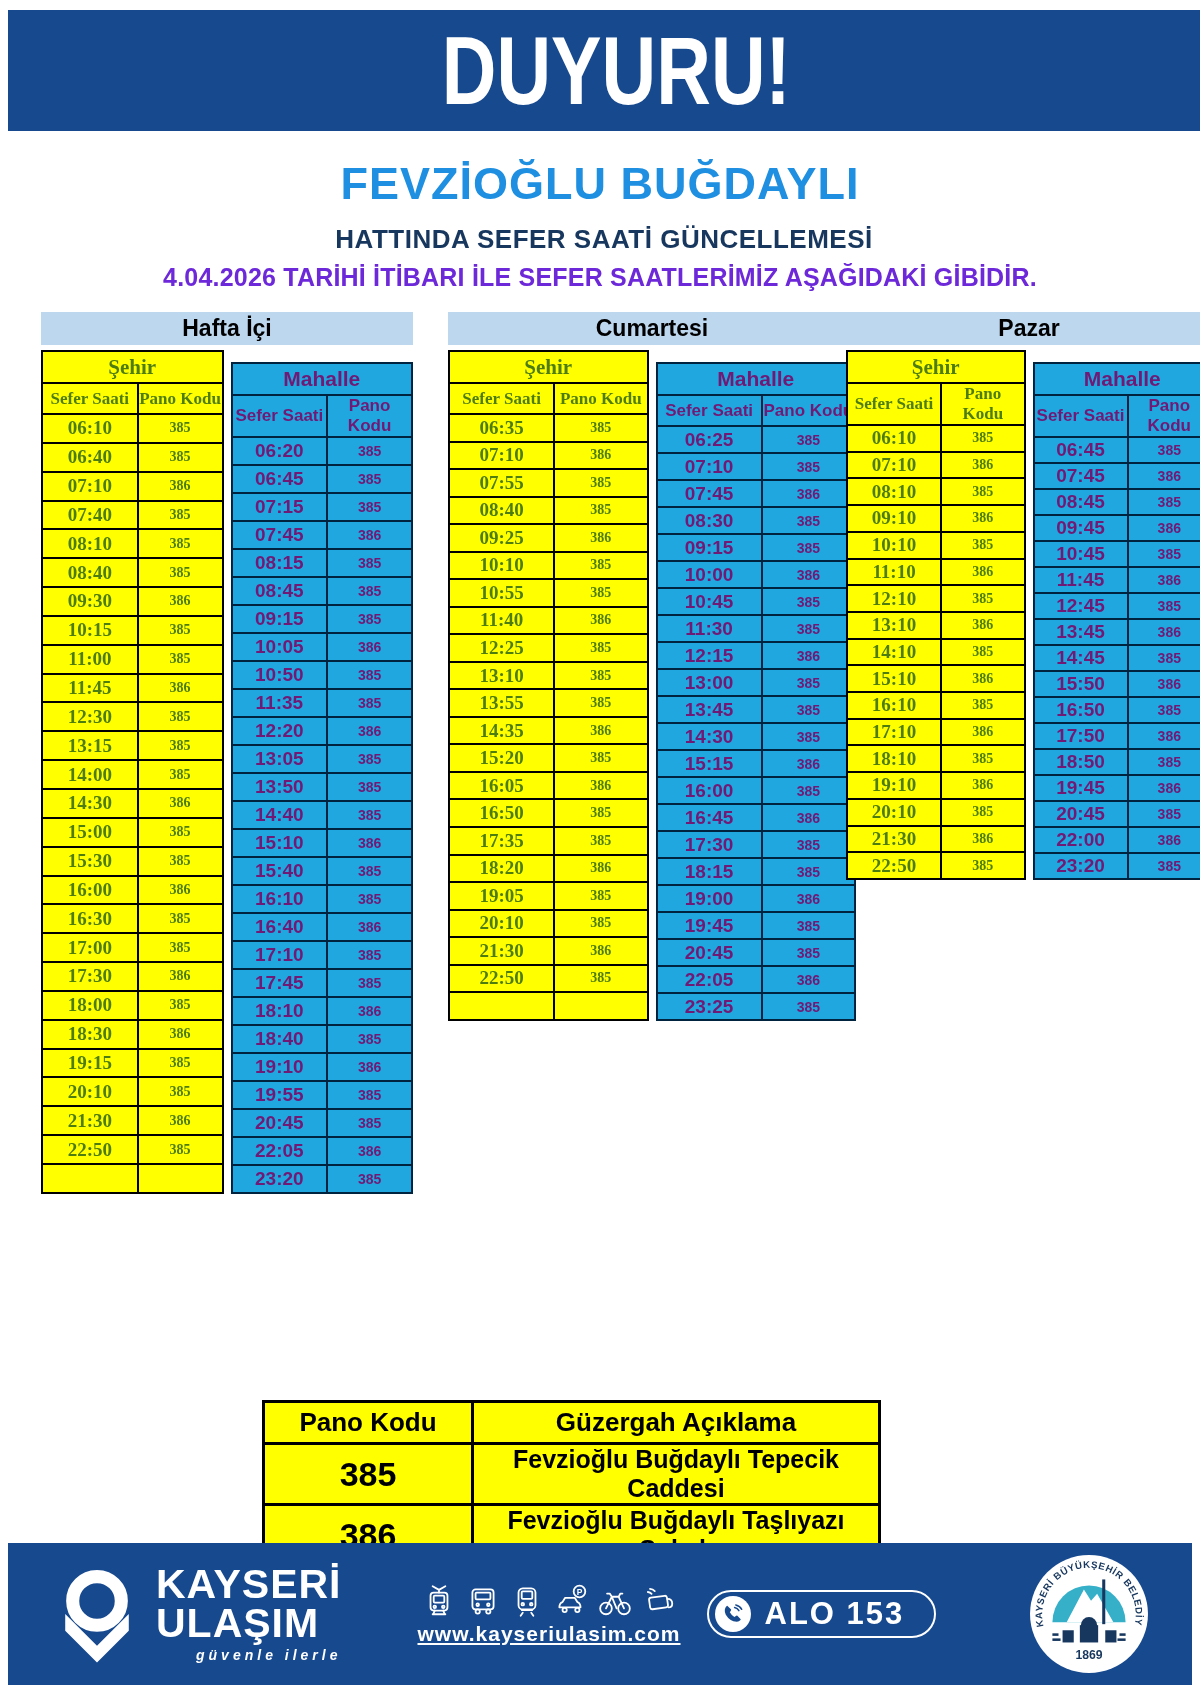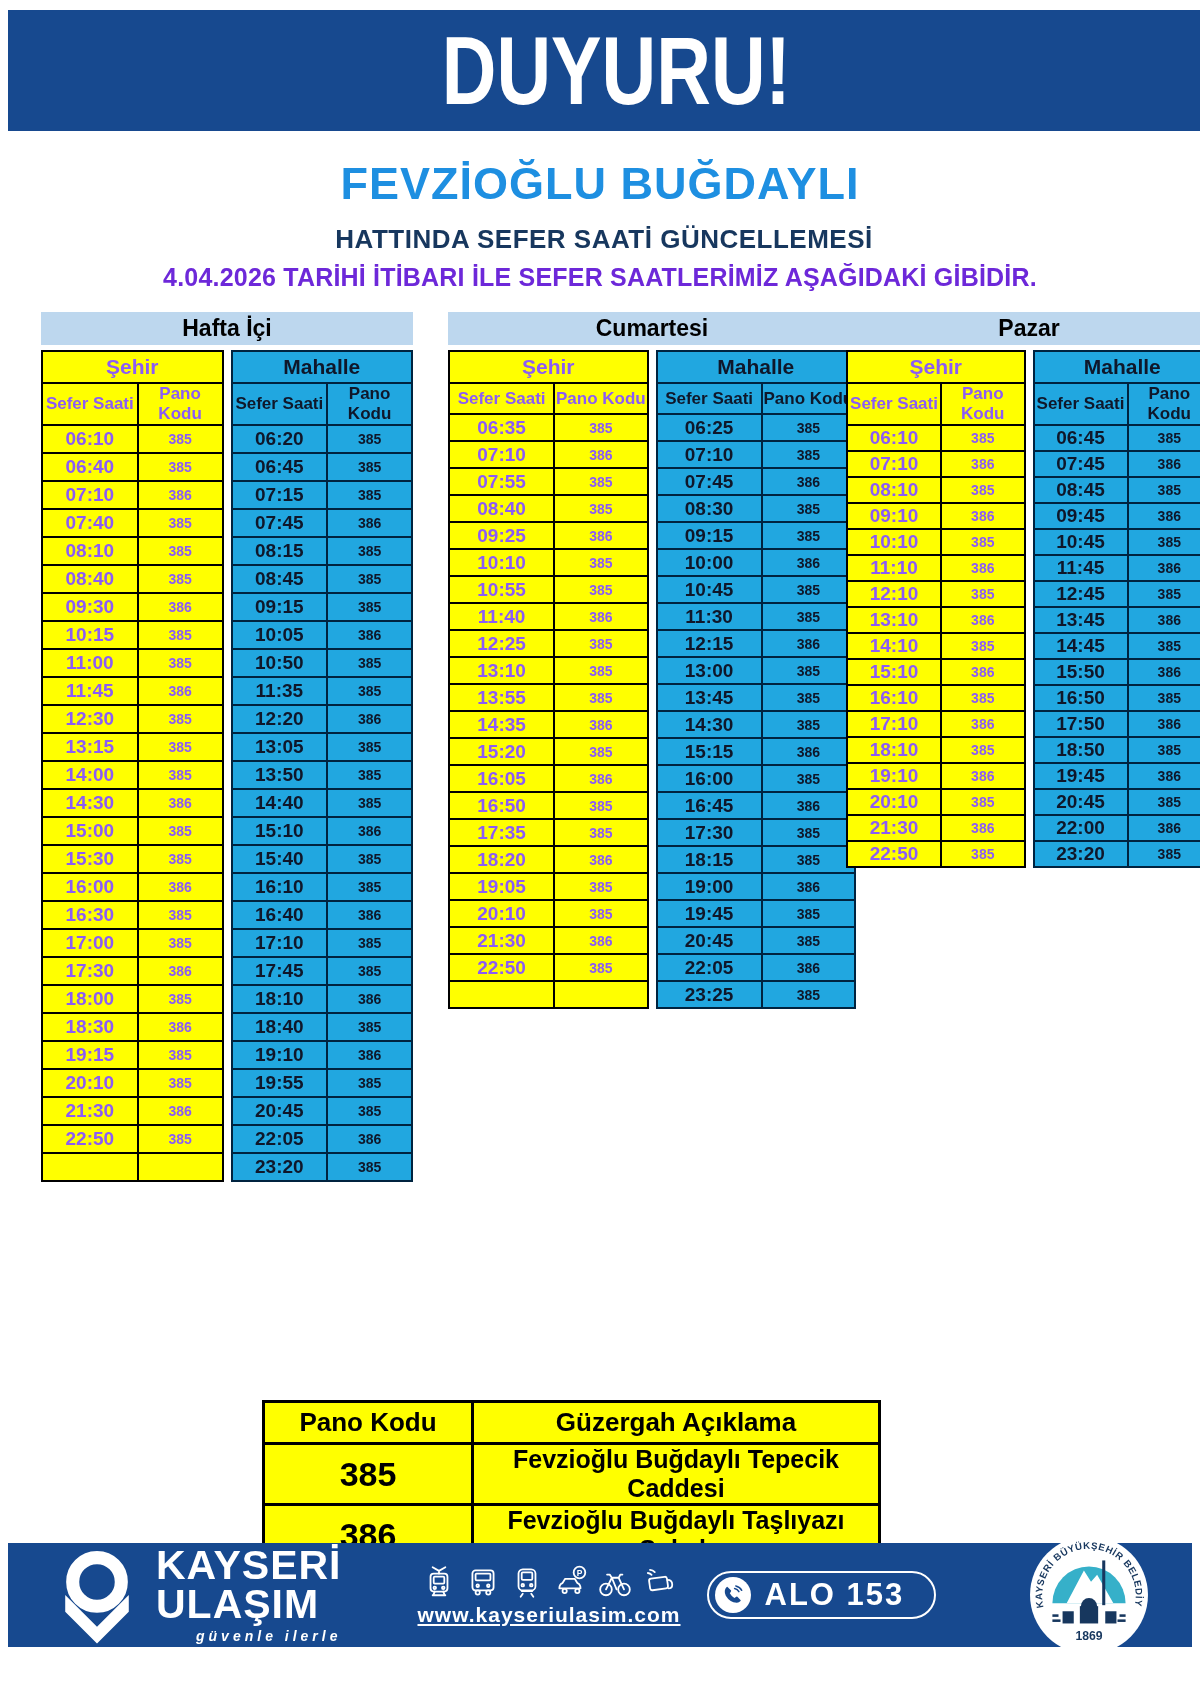--- a/index.html
+++ b/index.html
@@ -42,41 +42,41 @@
   }
   .tables{display:flex;gap:7px;}
   .sched{border-collapse:collapse;flex:1;table-layout:fixed;}
   .sched th,.sched td{padding:0;text-align:center;vertical-align:middle;overflow:hidden;}
   .sched col.c-time{width:53%;}
   .sched col.c-code{width:47%;}
   .sched .cap{font-size:21px;font-weight:bold;height:30px;}
   .sched .colhead{font-size:17px;font-weight:bold;height:29px;}
   .sched td.time{font-size:19px;font-weight:bold;}
   .sched td.code{font-size:14px;font-weight:bold;}
-  table.sehir{background:var(--city-yellow,#ffff00);color:#8b5cf6;}
+  table.sehir{background:var(--city-yellow,#ffff00);color:#4d7c0f;font-family:Liberation Serif, serif;}
   table.sehir th,table.sehir td{border:2px solid #000;}
-  table.mahalle{background:var(--district-blue,#21a7e0);color:#0f172a;}
+  table.mahalle{background:var(--district-blue,#21a7e0);color:#701a75;margin-top:12px;}
   table.mahalle th,table.mahalle td{border:2px solid #00233f;}
   .sec-weekday td{height:26px;}
   .sec-saturday td{height:25px;}
   .sec-sunday td{height:24px;}
   
   .legend{
     position:absolute;left:262px;top:1400px;border-collapse:collapse;
     background:var(--city-yellow,#ffff00);
   }
   .legend th,.legend td{border:3px solid #000;text-align:center;vertical-align:middle;padding:0;}
   .legend .col-code{width:206px;}
   .legend .col-desc{width:404px;}
   .legend th{font-size:26px;font-weight:bold;height:39px;}
   .legend td.code{font-size:34px;font-weight:bold;height:51px;}
   .legend td.desc{font-size:25px;font-weight:bold;}
   
   .footer{
-    position:absolute;left:8px;top:1543px;width:1184px;height:104px;
+    position:absolute;left:8px;top:1543px;width:1184px;height:142px;
     background:var(--footer-navy,#17498f);
     display:flex;align-items:center;color:#fff;
   }
   .brand{display:flex;align-items:center;margin-left:46px;}
   .brand-text{margin-left:16px;display:flex;flex-direction:column;}
   .brand-line{font-size:41px;font-weight:bold;line-height:.93;letter-spacing:1px;}
   .brand-tagline{
     font-size:14px;font-style:italic;font-weight:bold;letter-spacing:4px;
     text-align:right;margin-top:5px;
   }

